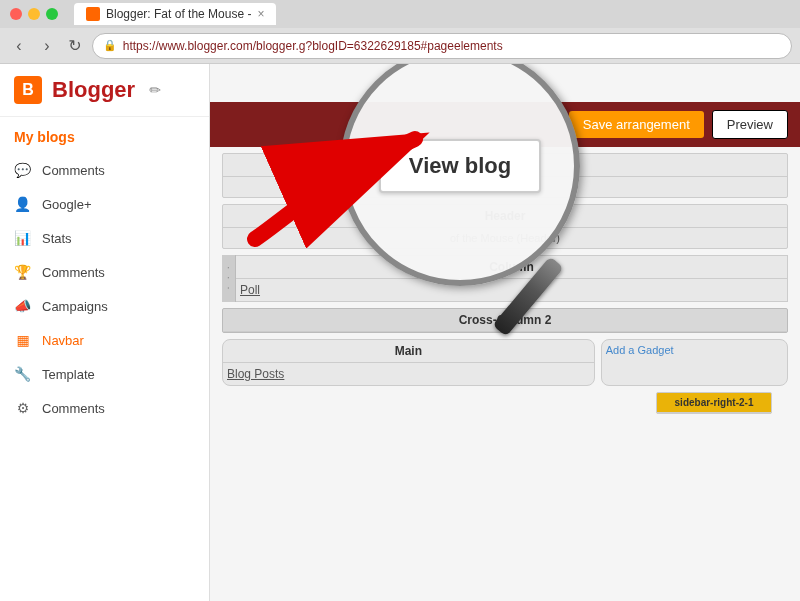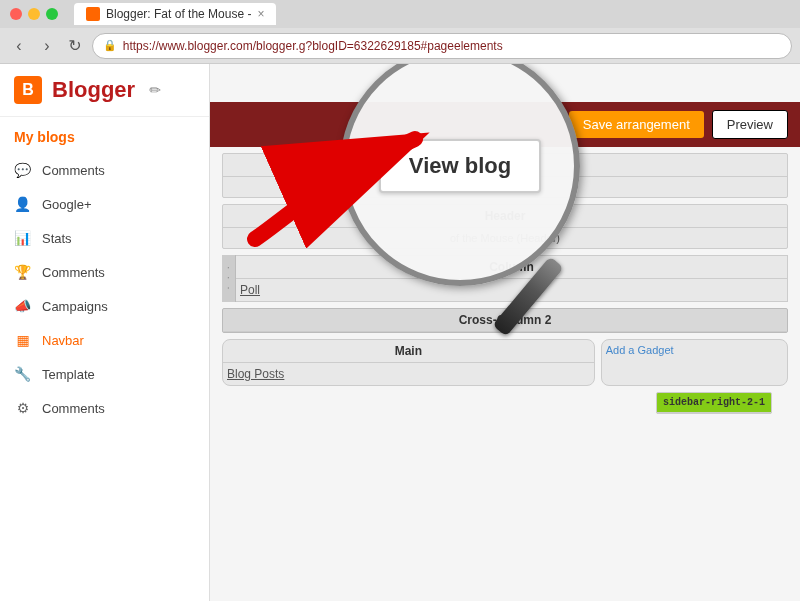--- a/index.html
+++ b/index.html
@@ -364,21 +364,21 @@
     <div class="layout-row">
       <div class="layout-col" style="flex:2;">
         <div class="layout-col-header">Main</div>
         <div class="layout-col-content">Blog Posts</div>
       </div>
       <div class="layout-col sidebar-col">
         <div class="add-gadget">Add a Gadget</div>
       </div>
     </div>
 
-    <div class="layout-area" style="margin-left: calc(100% - 132px - 12px); width:116px; background:#84cc16;font-family:Liberation Mono, monospace;">
+    <div class="layout-area" style="margin-left: calc(100% - 132px - 12px); width:116px; background:#eab308;">
       <div class="layout-area-header" style="font-size:10px;">sidebar-right-2-1</div>
     </div>
 
     <div style="position:absolute; top:-20px; left:100px; width:300px; height:300px; pointer-events:none; z-index:100;">
 
       <div style="
         position:absolute;
         top:2px; left:30px;
         width:240px; height:240px;
         border-radius:50%;

